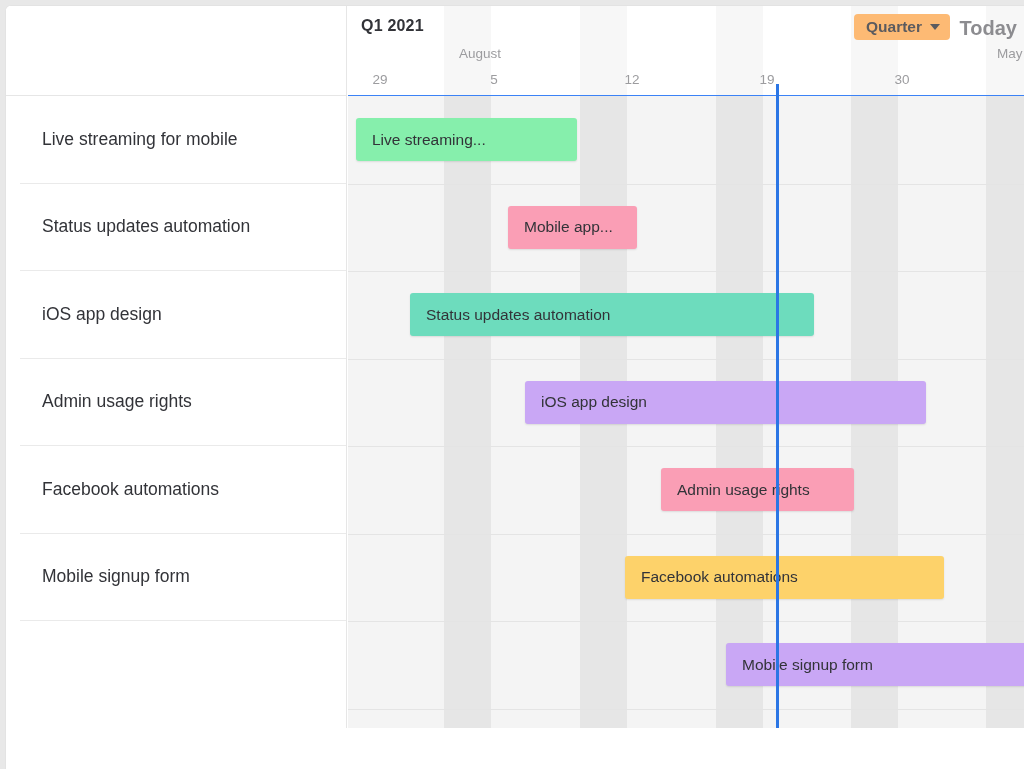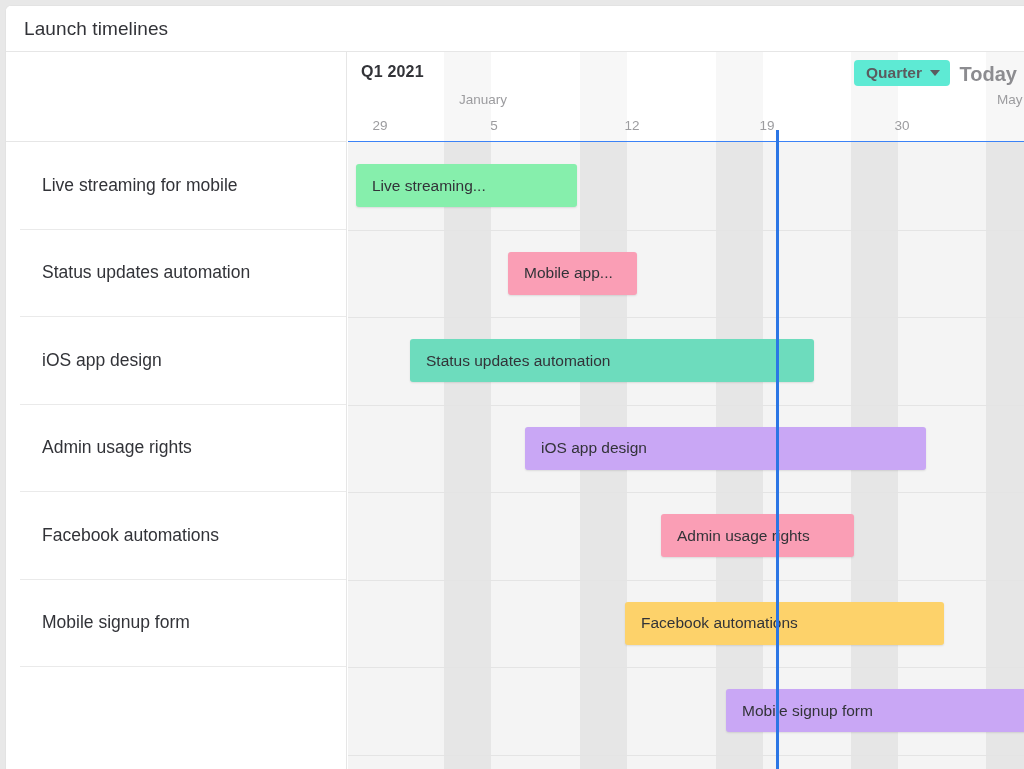--- a/index.html
+++ b/index.html
@@ -74,21 +74,21 @@
     z-index: 3;
   }
   #tl-header .quarter-label {
     position: absolute; left: 13px; top: 11px;
     font-size: 16px; font-weight: 700; color: #323338;
     letter-spacing: .2px;
   }
   #zoom-select {
     position: absolute; right: 75px; top: 8px;
     display: flex; align-items: center; gap: 8px;
-    background: #5eead4; border-radius: 4px;
+    background: #fdba74; border-radius: 4px;
     padding: 4px 10px 4px 12px;
     cursor: pointer;
   }
   #zoom-select .zlabel {
     font-size: 15.5px; font-weight: 700; color: #5b5b5f;
   }
   .chev {
     width: 0; height: 0;
     border-left: 5px solid transparent;
     border-right: 5px solid transparent;
@@ -145,23 +145,20 @@
     z-index: 3;
     box-shadow: 0 1px 2px rgba(0,0,0,.10);
     cursor: pointer;
   }
 </style>
 </head>
 <body>
 
 <div id="app">
 
-  <div id="titlebar">
-    <span class="title">Launch timelines</span>
-  </div>
 
   <div id="grid">
 
     <div id="namecol">
       <div class="hdr-spacer"></div>
       <div id="name-cells">
           <div class="name-cell">
             <span>Live streaming for mobile</span>
           </div>
           <div class="name-cell">
@@ -196,21 +193,21 @@
         <span class="quarter-label">Q1 2021</span>
 
         <div id="zoom-select">
           <span class="zlabel">Quarter</span>
           <span class="chev"></span>
         </div>
 
         <span id="today-btn">Today</span>
 
         <div id="month-labels">
-            <span class="month-label" style="left: 111px;">January</span>
+            <span class="month-label" style="left: 111px;">August</span>
             <span class="month-label" style="left: 649px;">May</span>
           </div>
         <div id="tick-labels">
             <span class="tick-label" style="left: 32px;">29</span>
             <span class="tick-label" style="left: 146px;">5</span>
             <span class="tick-label" style="left: 284px;">12</span>
             <span class="tick-label" style="left: 419px;">19</span>
             <span class="tick-label" style="left: 554px;">30</span>
           </div>
         <div id="today-tick" style="left: 428px; background: rgb(43, 118, 229);"></div>

